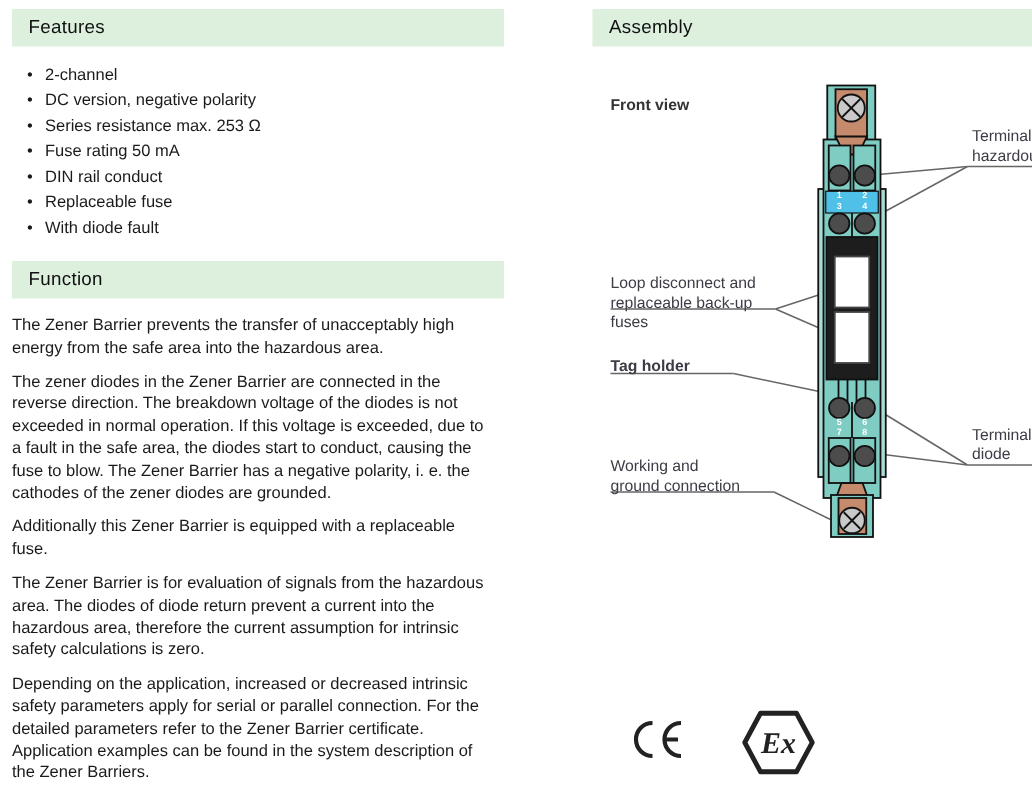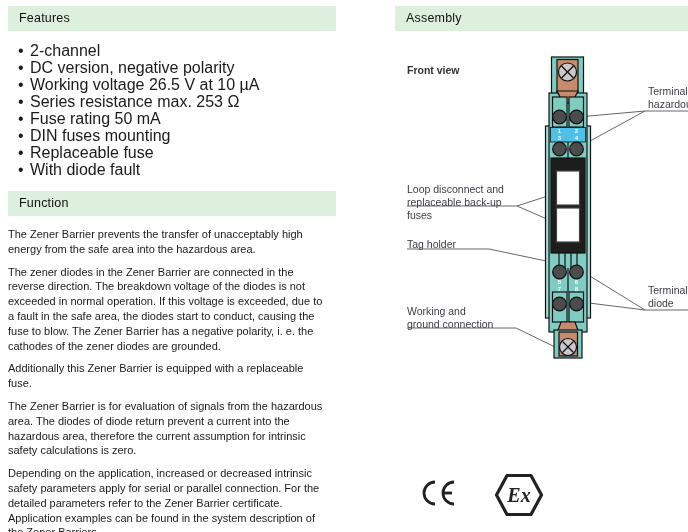--- a/index.html
+++ b/index.html
@@ -5,21 +5,21 @@
   * { margin:0; padding:0; box-sizing:border-box; }
   html,body { width:688px; height:532px; background:#fff; overflow:hidden;
     font-family:"Liberation Sans", sans-serif; color:#1a1a1a; }
   .page { position:relative; width:688px; height:532px; background:#fff; }
   .col { position:absolute; top:6px; width:328px; }
   .col-left  { left:8px; }
   .col-right { left:352px;margin-left:43px; }
   .section-header { background:#ddf0de; padding:5px 11px 6px 11px;
     font-size:12.5px; font-weight:normal; color:#101010; letter-spacing:0.2px; }
   .feature-list { list-style:none; margin:11px 0 0 10px; width:312px; }
-  .feature-list li { font-size:16px; line-height:17px; padding-left:12px; position:relative; }
+  .feature-list li { font-size:11px; line-height:17px; padding-left:12px; position:relative; }
   .feature-list li::before { content:"•"; position:absolute; left:0; top:0; }
   .func-header { margin-top:13px; }
   .body-paras { margin-top:11px; width:318px; }
   .body-paras p { font-size:11px; line-height:14.8px; margin-bottom:8px; color:#1a1a1a; }
   .diagram { position:absolute; left:8px; top:0; width:336px; height:520px; }
   .diagram svg.scene { position:absolute; left:0; top:0; }
   .callout { position:absolute; font-size:10.5px; line-height:13px; color:#3c3c46; }
   .callout.bold { font-weight:bold; color:#333; }
   .tnum { position:absolute; width:15px; text-align:center; font-size:6px;
     line-height:7px; font-weight:bold; color:#fff; }
@@ -30,24 +30,23 @@
 
 <div class="page">
 
   <div class="col col-left">
     <div class="section-header">
       <span>Features</span>
     </div>
     <ul class="feature-list">
       <li>2-channel</li>
       <li>DC version, negative polarity</li>
-      <li>Working voltage 26.5 V at 10 µA</li>
       <li>Series resistance max. 253 Ω</li>
       <li>Fuse rating 50 mA</li>
-      <li>DIN fuses mounting</li>
+      <li>DIN rail conduct</li>
       <li>Replaceable fuse</li>
       <li>With diode fault</li>
     </ul>
     <div class="section-header func-header">
       <span>Function</span>
     </div>
     <div class="body-paras">
       <p>The Zener Barrier prevents the transfer of unacceptably high energy from the safe area into the hazardous area.</p>
       <p>The zener diodes in the Zener Barrier are connected in the reverse direction. The breakdown voltage of the diodes is not exceeded in normal operation. If this voltage is exceeded, due to a fault in the safe area, the diodes start to conduct, causing the fuse to blow. The Zener Barrier has a negative polarity, i. e. the cathodes of the zener diodes are grounded.</p>
       <p>Additionally this Zener Barrier is equipped with a replaceable fuse.</p>
@@ -137,21 +136,21 @@
       <div class="tnum" style="left:149px; top:128.5px;">3</div>
       <div class="tnum" style="left:166px; top:128.5px;">4</div>
       <div class="tnum" style="left:149px; top:273px;">5</div>
       <div class="tnum" style="left:166px; top:273px;">6</div>
       <div class="tnum" style="left:149px; top:279.5px;">7</div>
       <div class="tnum" style="left:166px; top:279.5px;">8</div>
 
       <div class="callout bold" style="left:4px; top:58px; width:90px;">Front view</div>
       <div class="callout" style="left:245px; top:79px; width:82px;">Terminals hazardous area</div>
       <div class="callout" style="left:4px; top:177px; width:118px;">Loop disconnect and replaceable back-up fuses</div>
-      <div class="callout" style="left:4px; top:232px; width:100px;">Tag holder</div>
+      <div class="callout" style="left:4px; top:232px; width:100px;font-weight:bold;">Tag holder</div>
       <div class="callout" style="left:245px; top:278px; width:82px;">Terminals safe diode</div>
       <div class="callout" style="left:4px; top:299px; width:92px;">Working and ground connection</div>
 
       <svg class="cert" style="left:16px; top:472px;" width="38" height="30" viewBox="0 0 38 30">
         <g stroke="#222" stroke-width="2.8" fill="none">
           <path d="M16,4 A11,11 0 1 0 16,26"></path>
           <path d="M35,4 A11,11 0 1 0 35,26"></path>
           <path d="M24.5,15 H33"></path>
         </g>
       </svg>

